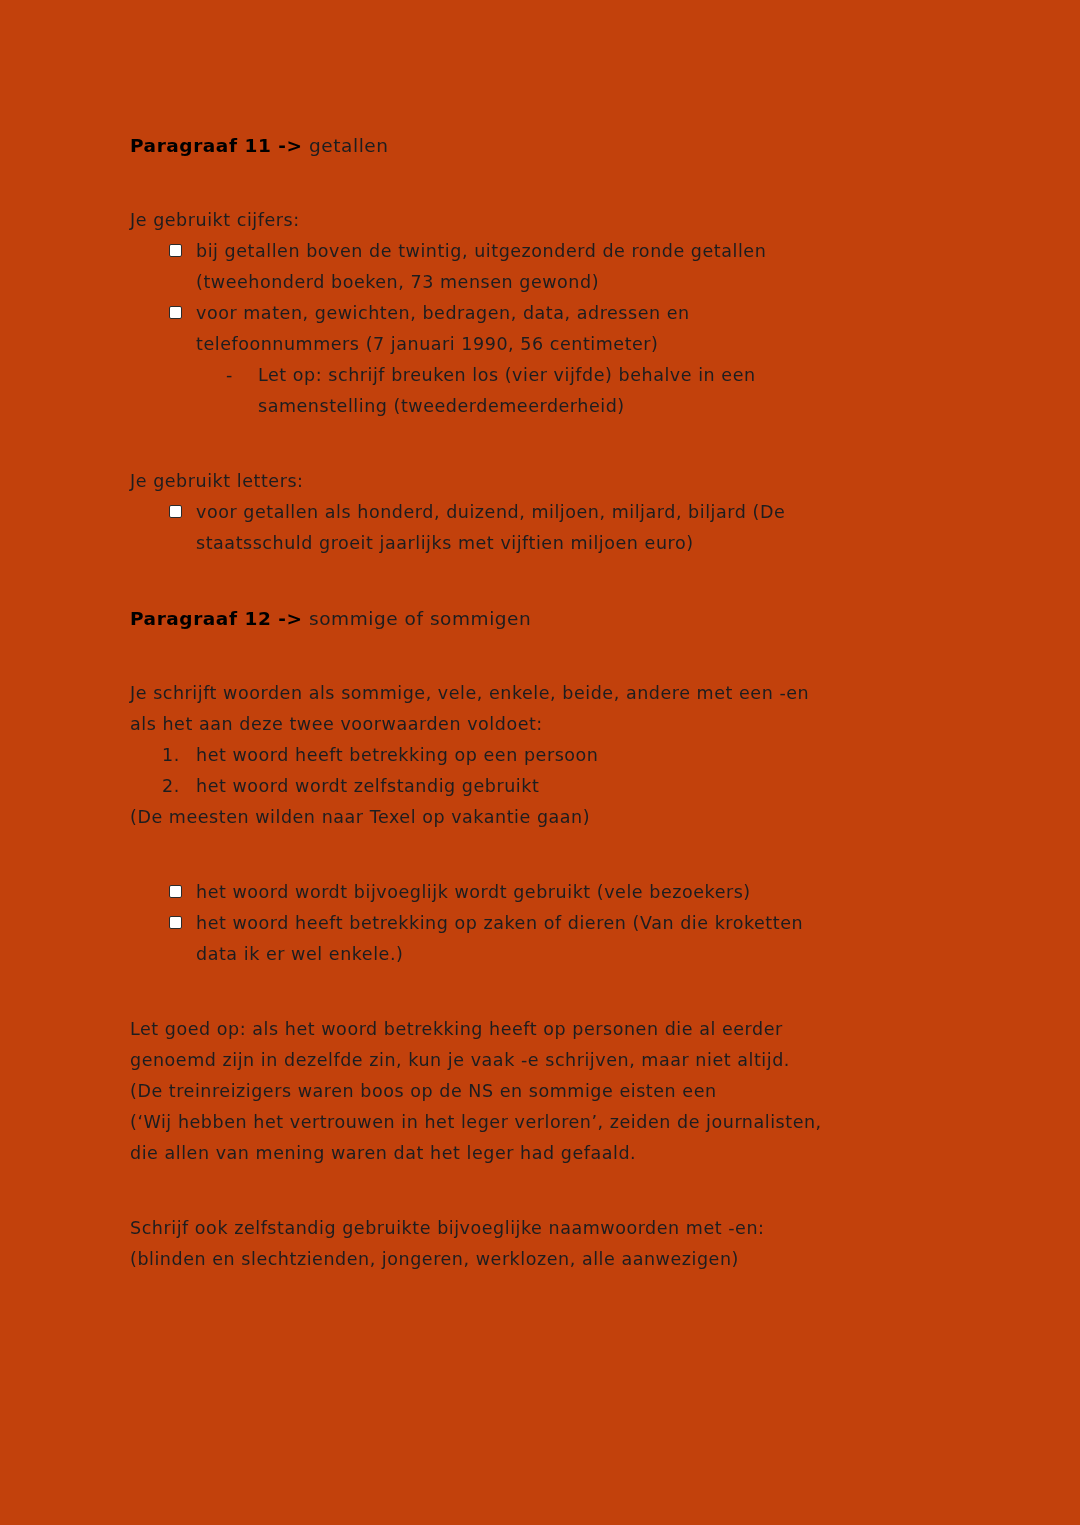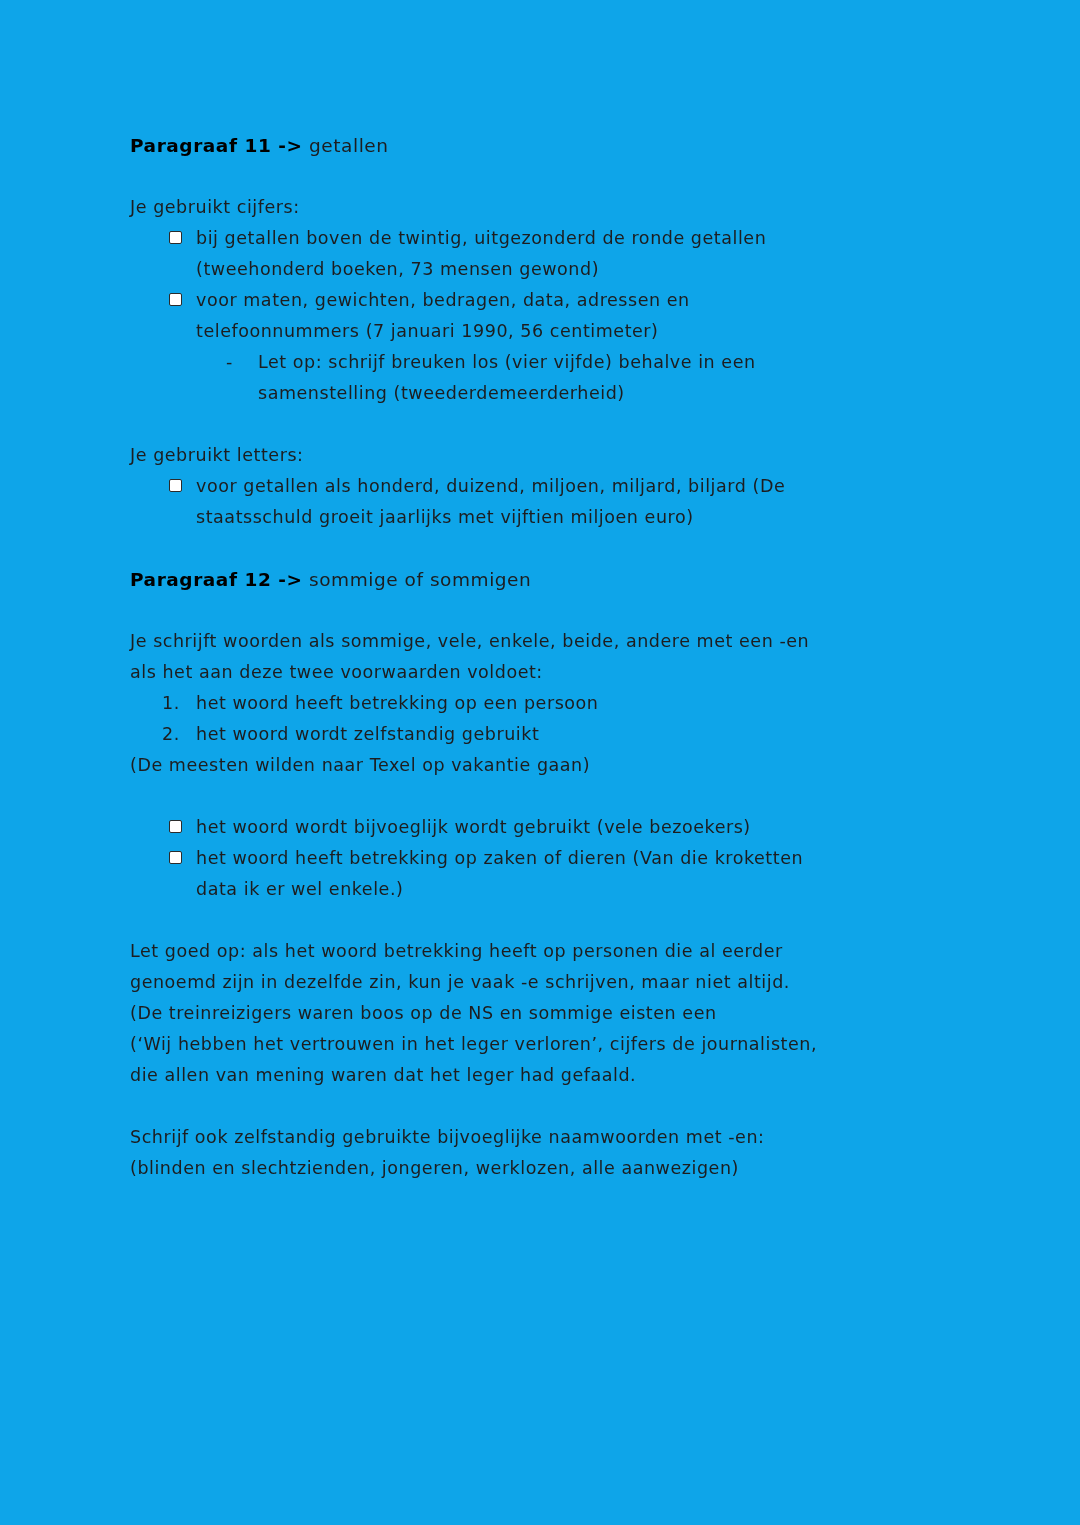--- a/index.html
+++ b/index.html
@@ -1,34 +1,34 @@
 <!DOCTYPE html>
 <html><head>
 <meta charset="utf-8">
 <style>
   * { margin: 0; padding: 0; box-sizing: border-box; }
   html, body { background: #ffffff; }
   .doc {
     position: relative;
     width: 1080px;
     height: 1525px;
-    background: #0ea5e9;
+    background: #c2410c;
     font-family: "DejaVu Sans", "Liberation Sans", sans-serif;
     color: #1d1d1f;
     font-size: 17.5px;
     line-height: 31px;
     letter-spacing: 0.55px;
     overflow: hidden;
   }
   .content { padding: 130px 55px 0 130px; }
   .line { white-space: pre; }
   .heading { font-size: 18.5px; }
   .hb { font-weight: 700; color: #000000; white-space: pre; }
   .hr { white-space: pre; }
-  .sp { margin-top: 31px; }
+  .sp { margin-top: 44px; }
   .check { position: relative; padding-left: 66px; }
   .cb {
     position: absolute;
     left: 39px;
     top: 8px;
     width: 13px;
     height: 13px;
     border: 1.5px solid #2b2b2b;
     border-radius: 2px;
     background: #ffffff;
@@ -109,21 +109,21 @@
         <span class="cb"></span>
         <div class="line">het woord heeft betrekking op zaken of dieren (Van die kroketten</div>
         <div class="line">data ik er wel enkele.)</div>
       </div>
     </div>
 
     <div class="group sp">
       <div class="line">Let goed op: als het woord betrekking heeft op personen die al eerder</div>
       <div class="line">genoemd zijn in dezelfde zin, kun je vaak -e schrijven, maar niet altijd.</div>
       <div class="line">(De treinreizigers waren boos op de NS en sommige eisten een</div>
-      <div class="line">(‘Wij hebben het vertrouwen in het leger verloren’, cijfers de journalisten,</div>
+      <div class="line">(‘Wij hebben het vertrouwen in het leger verloren’, zeiden de journalisten,</div>
       <div class="line">die allen van mening waren dat het leger had gefaald.</div>
     </div>
 
     <div class="group sp">
       <div class="line">Schrijf ook zelfstandig gebruikte bijvoeglijke naamwoorden met -en:</div>
       <div class="line">(blinden en slechtzienden, jongeren, werklozen, alle aanwezigen)</div>
     </div>
 
   </div>
 </div>

